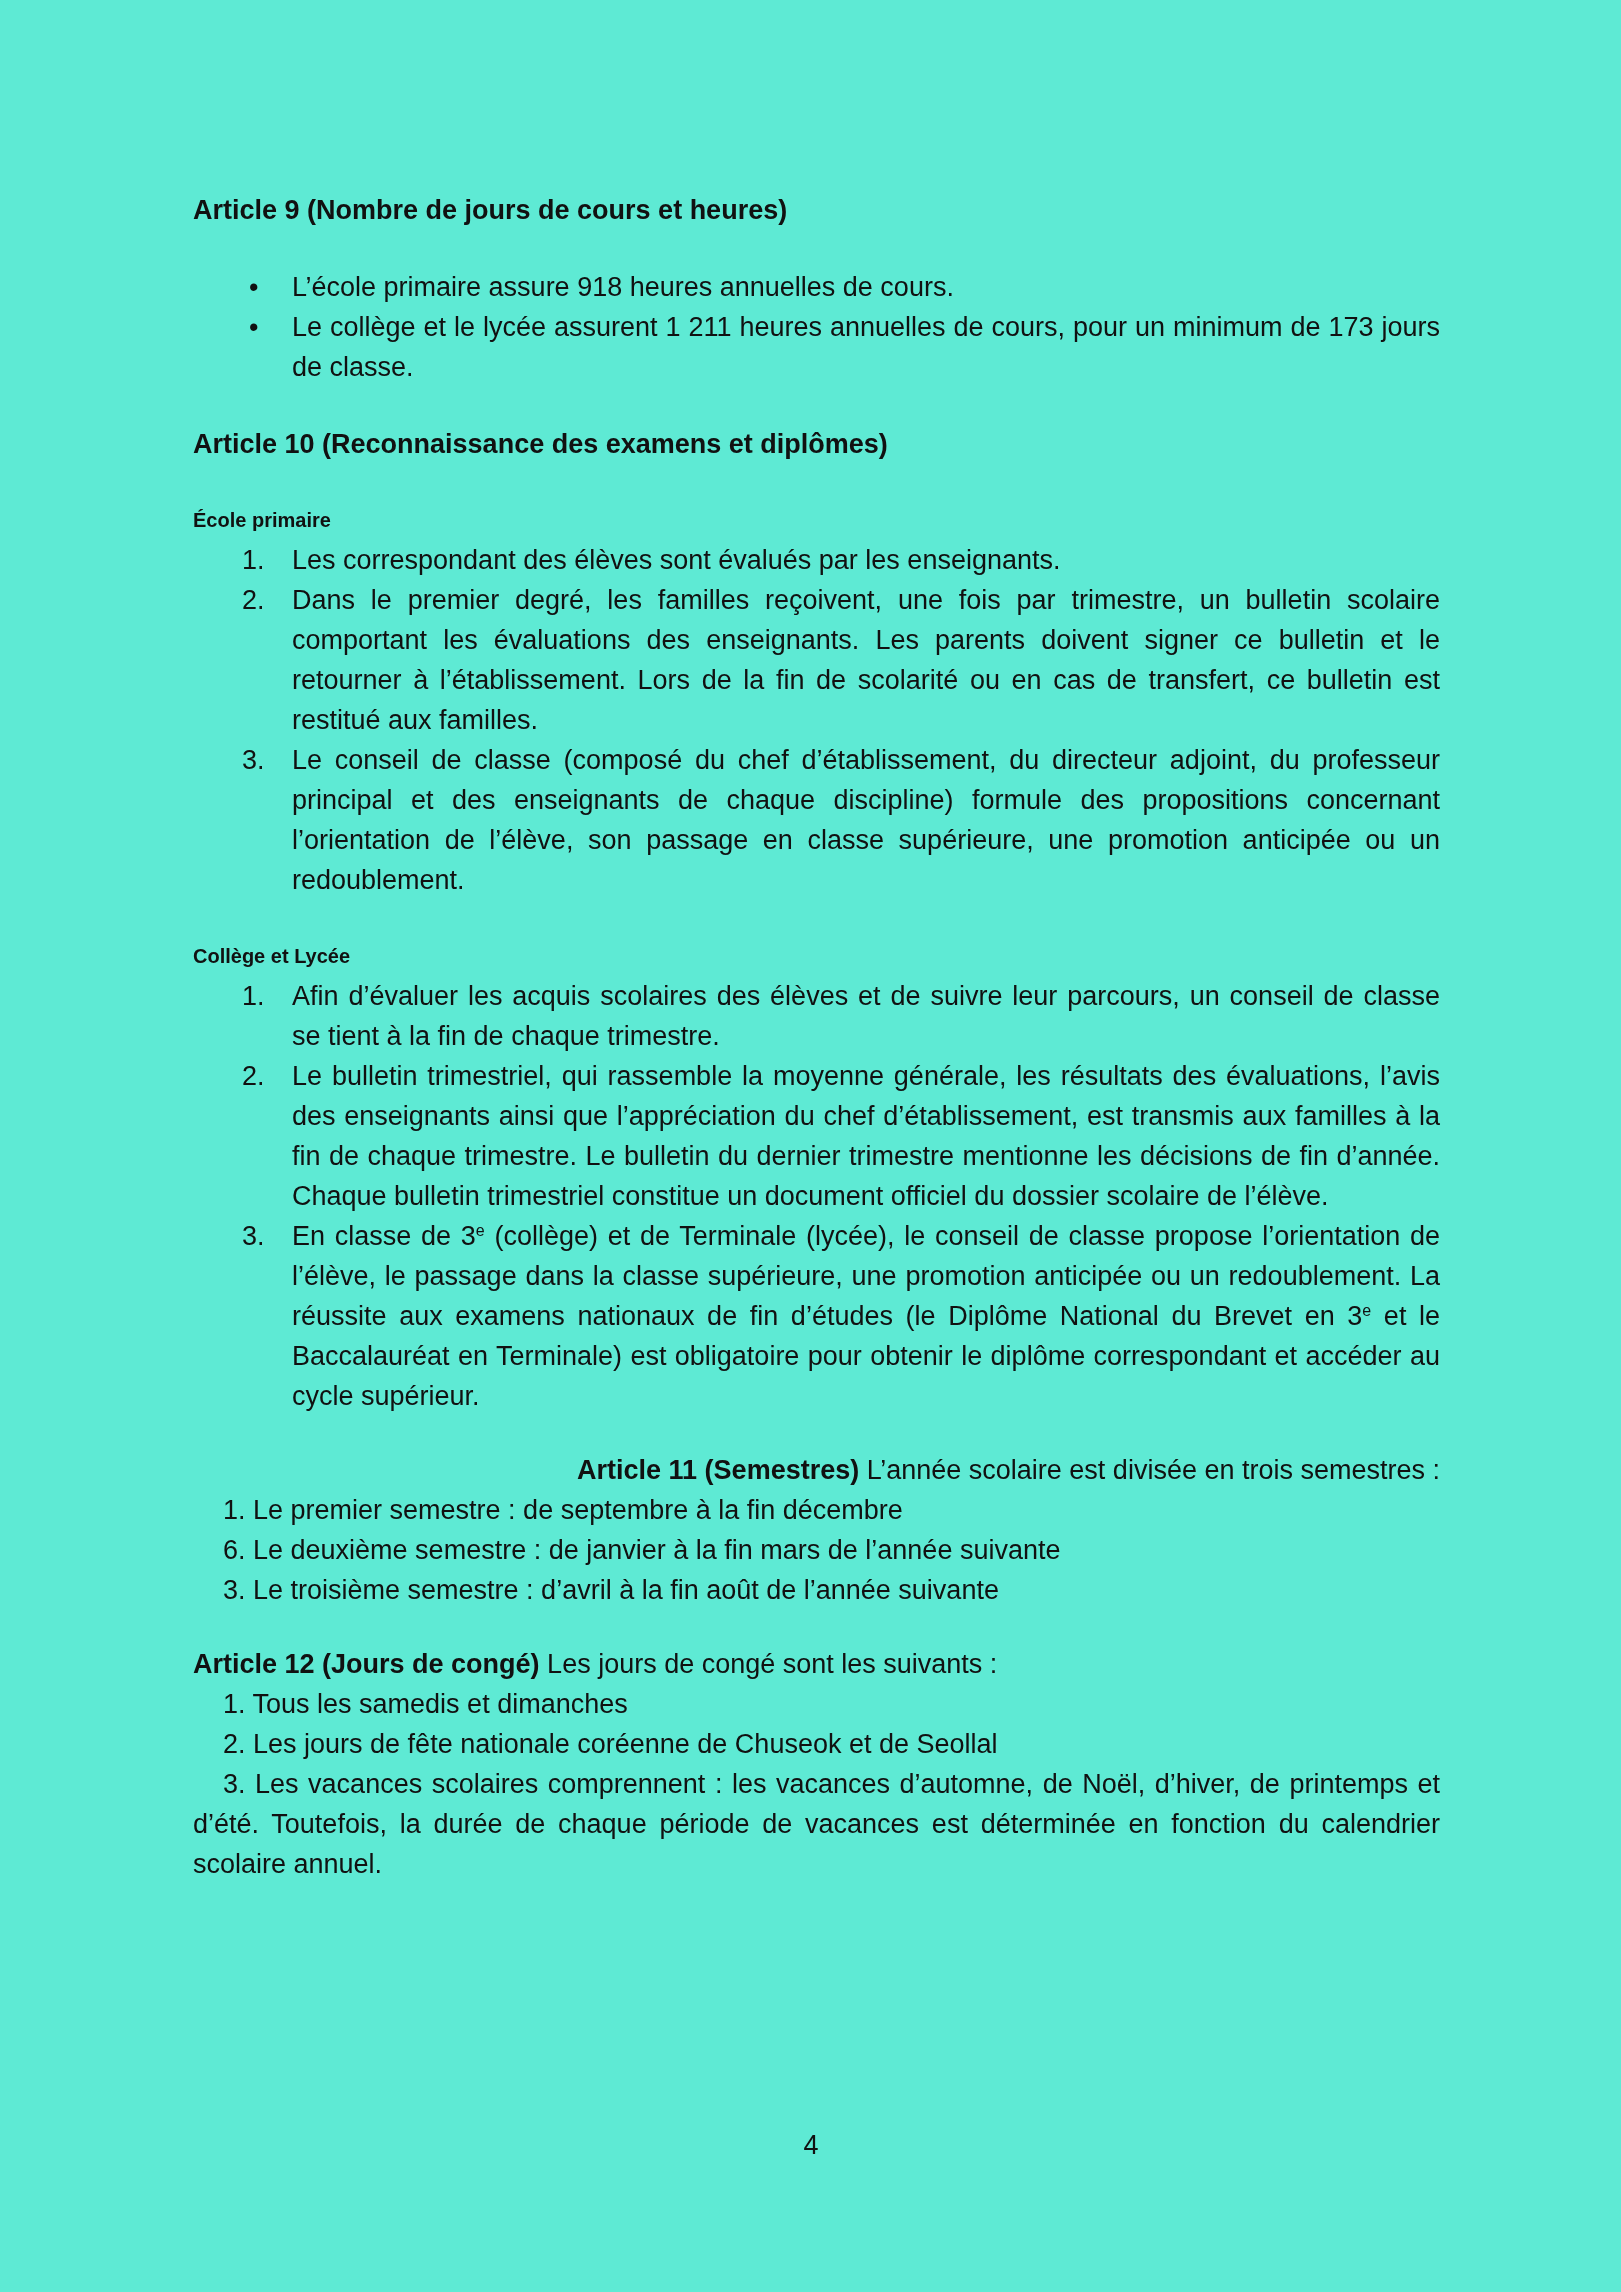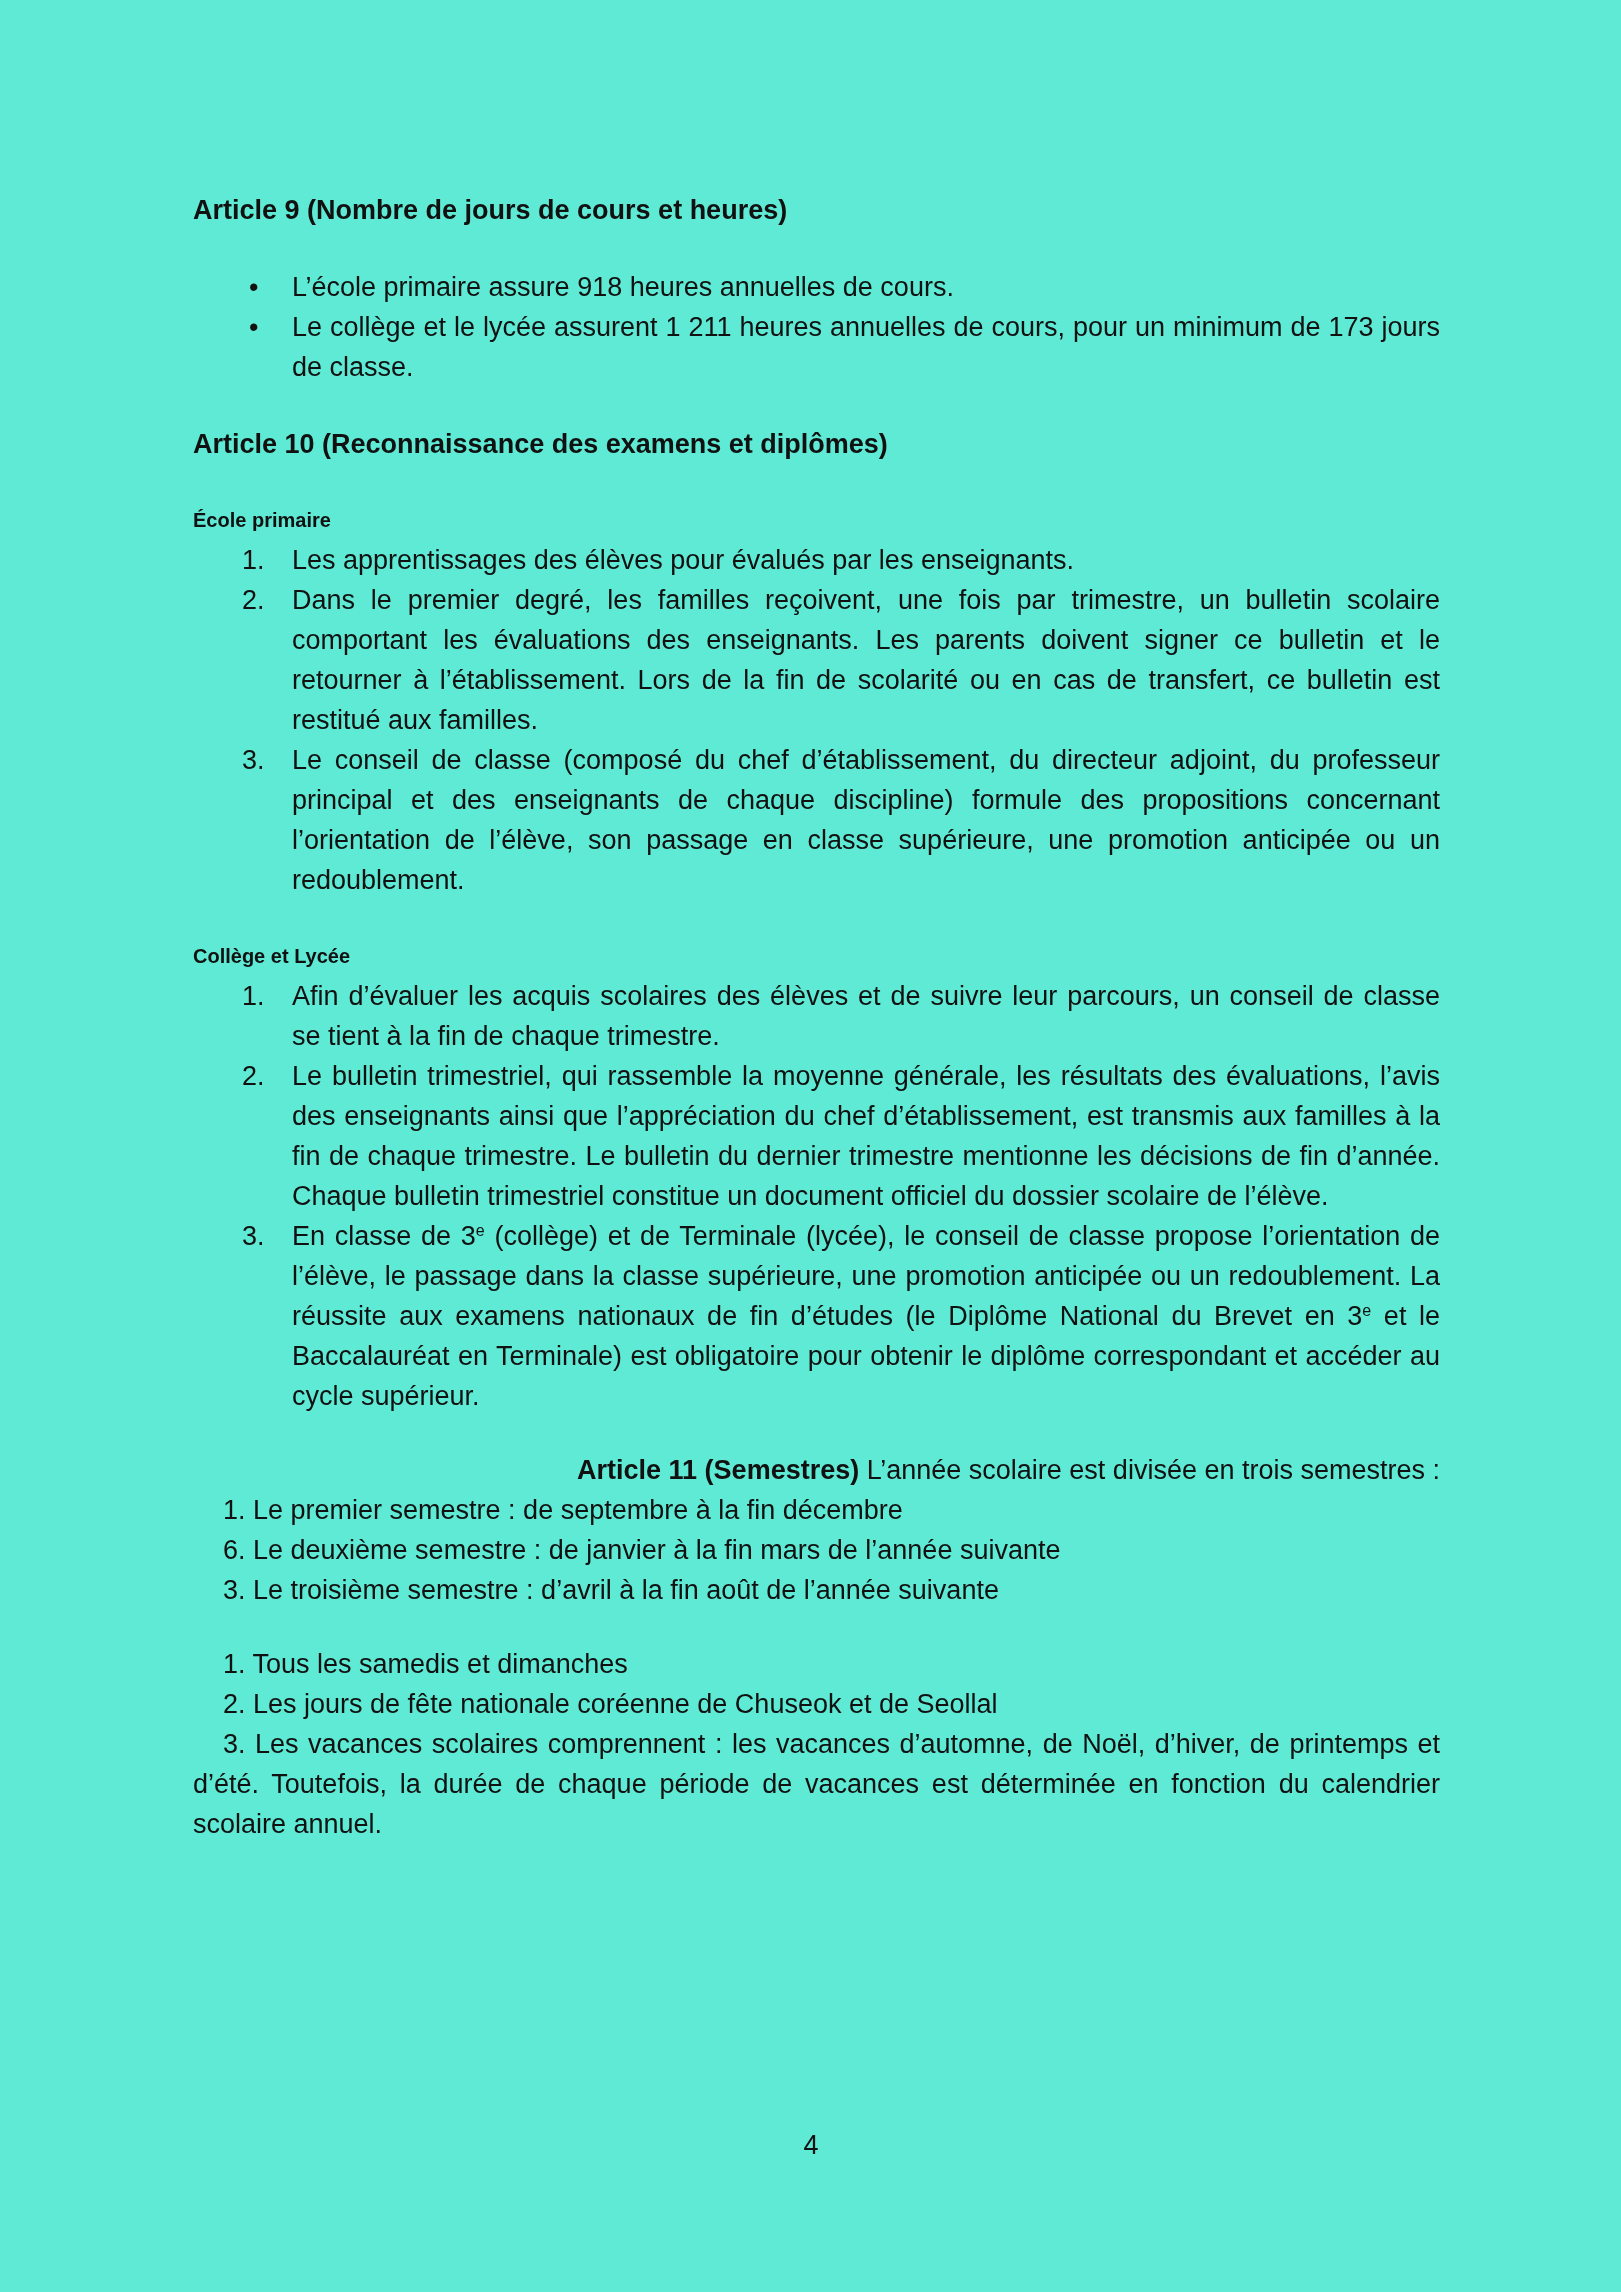--- a/index.html
+++ b/index.html
@@ -47,21 +47,21 @@
 
     <div class="gap"></div>
 
     <section>
       <p class="h-article">Article 10 (Reconnaissance des examens et diplômes)</p>
       <div class="gap"></div>
       <p class="h-sub">École primaire</p>
       <ol class="num">
         <li>
           <span class="marker">1.</span>
-          <span>Les apprentissages des élèves pour évalués par les enseignants.</span>
+          <span>Les correspondant des élèves sont évalués par les enseignants.</span>
         </li>
         <li>
           <span class="marker">2.</span>
           <span>Dans le premier degré, les familles reçoivent, une fois par trimestre, un bulletin scolaire comportant les évaluations des enseignants. Les parents doivent signer ce bulletin et le retourner à l’établissement. Lors de la fin de scolarité ou en cas de transfert, ce bulletin est restitué aux familles.</span>
         </li>
         <li>
           <span class="marker">3.</span>
           <span>Le conseil de classe (composé du chef d’établissement, du directeur adjoint, du professeur principal et des enseignants de chaque discipline) formule des propositions concernant l’orientation de l’élève, son passage en classe supérieure, une promotion anticipée ou un redoublement.</span>
         </li>
       </ol>
@@ -92,20 +92,21 @@
       <ul class="inline-list" style="margin-left:-16px;">
         <li>1. Le premier semestre : de septembre à la fin décembre</li>
         <li>6. Le deuxième semestre : de janvier à la fin mars de l’année suivante</li>
         <li>3. Le troisième semestre : d’avril à la fin août de l’année suivante</li>
       </ul>
     </section>
 
     <div class="gap-sm"></div>
 
     <section>
+      <p style="margin:0;"><b>Article 12 (Jours de congé)</b><span> Les jours de congé sont les suivants :</span></p>
       <ul class="inline-list">
         <li>1. Tous les samedis et dimanches</li>
         <li>2. Les jours de fête nationale coréenne de Chuseok et de Seollal</li>
       </ul>
       <p class="art12-item3" style="margin:0;">3. Les vacances scolaires comprennent : les vacances d’automne, de Noël, d’hiver, de printemps et d’été. Toutefois, la durée de chaque période de vacances est déterminée en fonction du calendrier scolaire annuel.</p>
     </section>
 
   </div>
 
   <div class="page-number">4</div>

